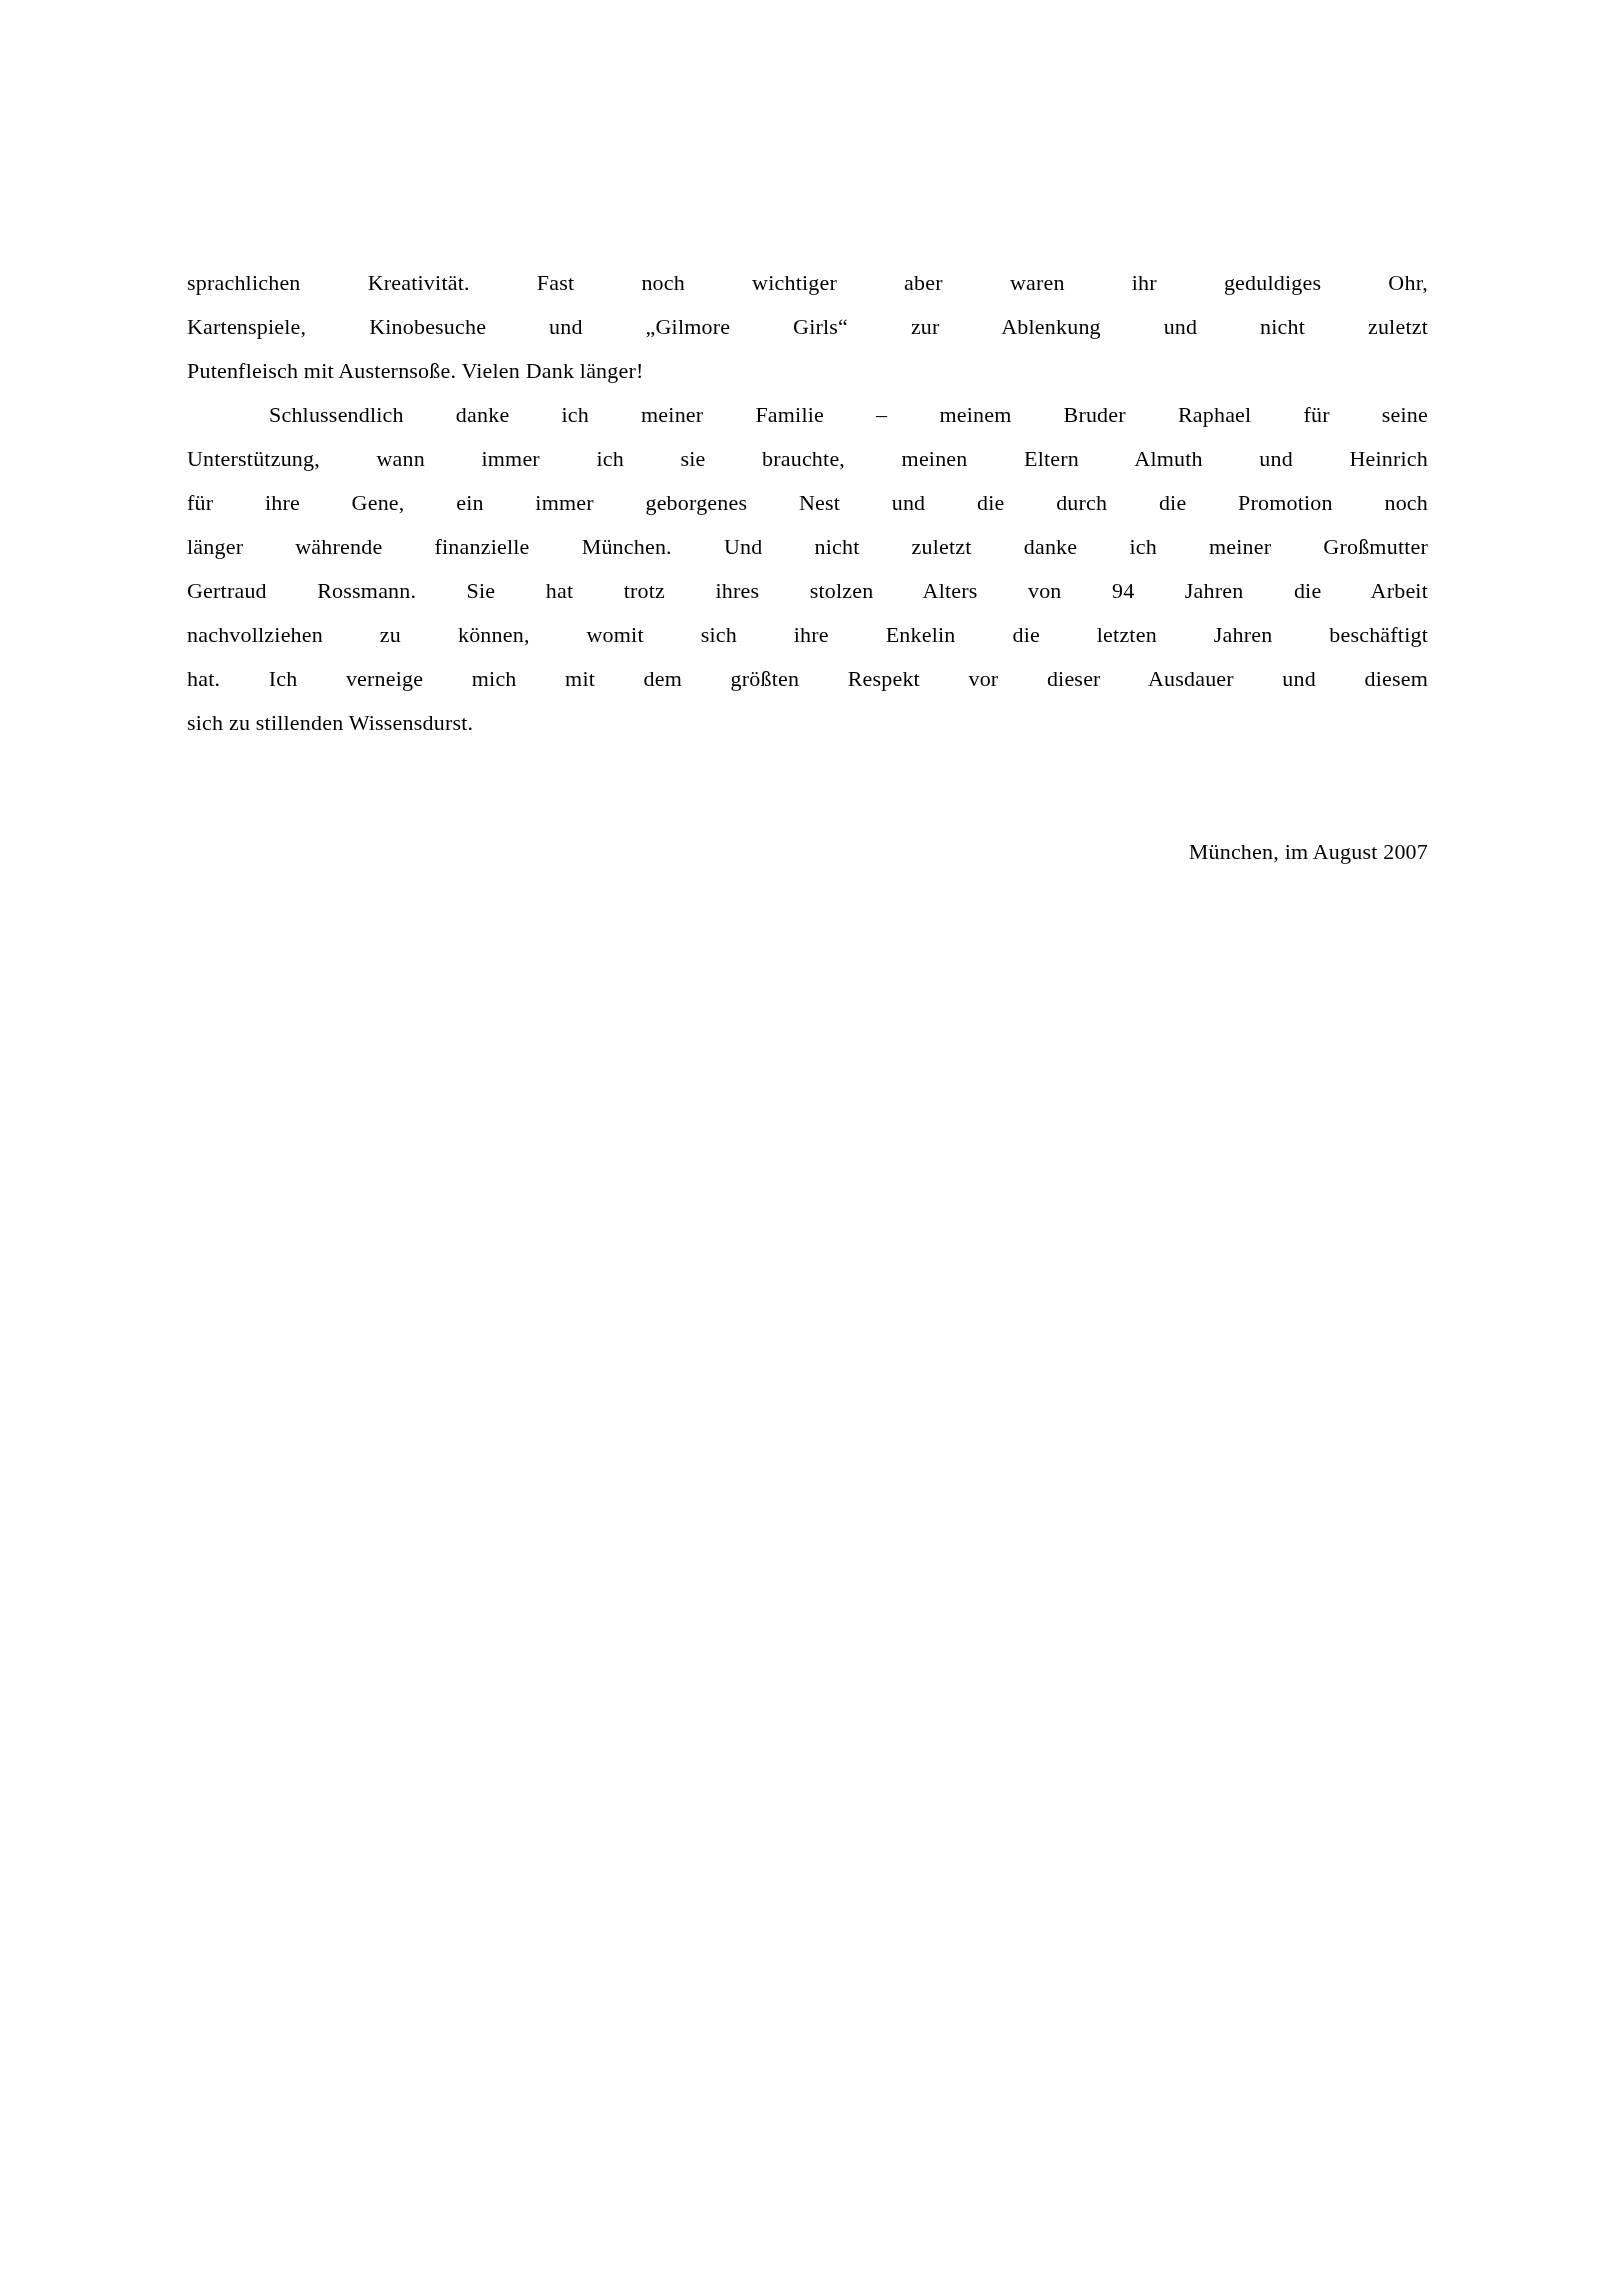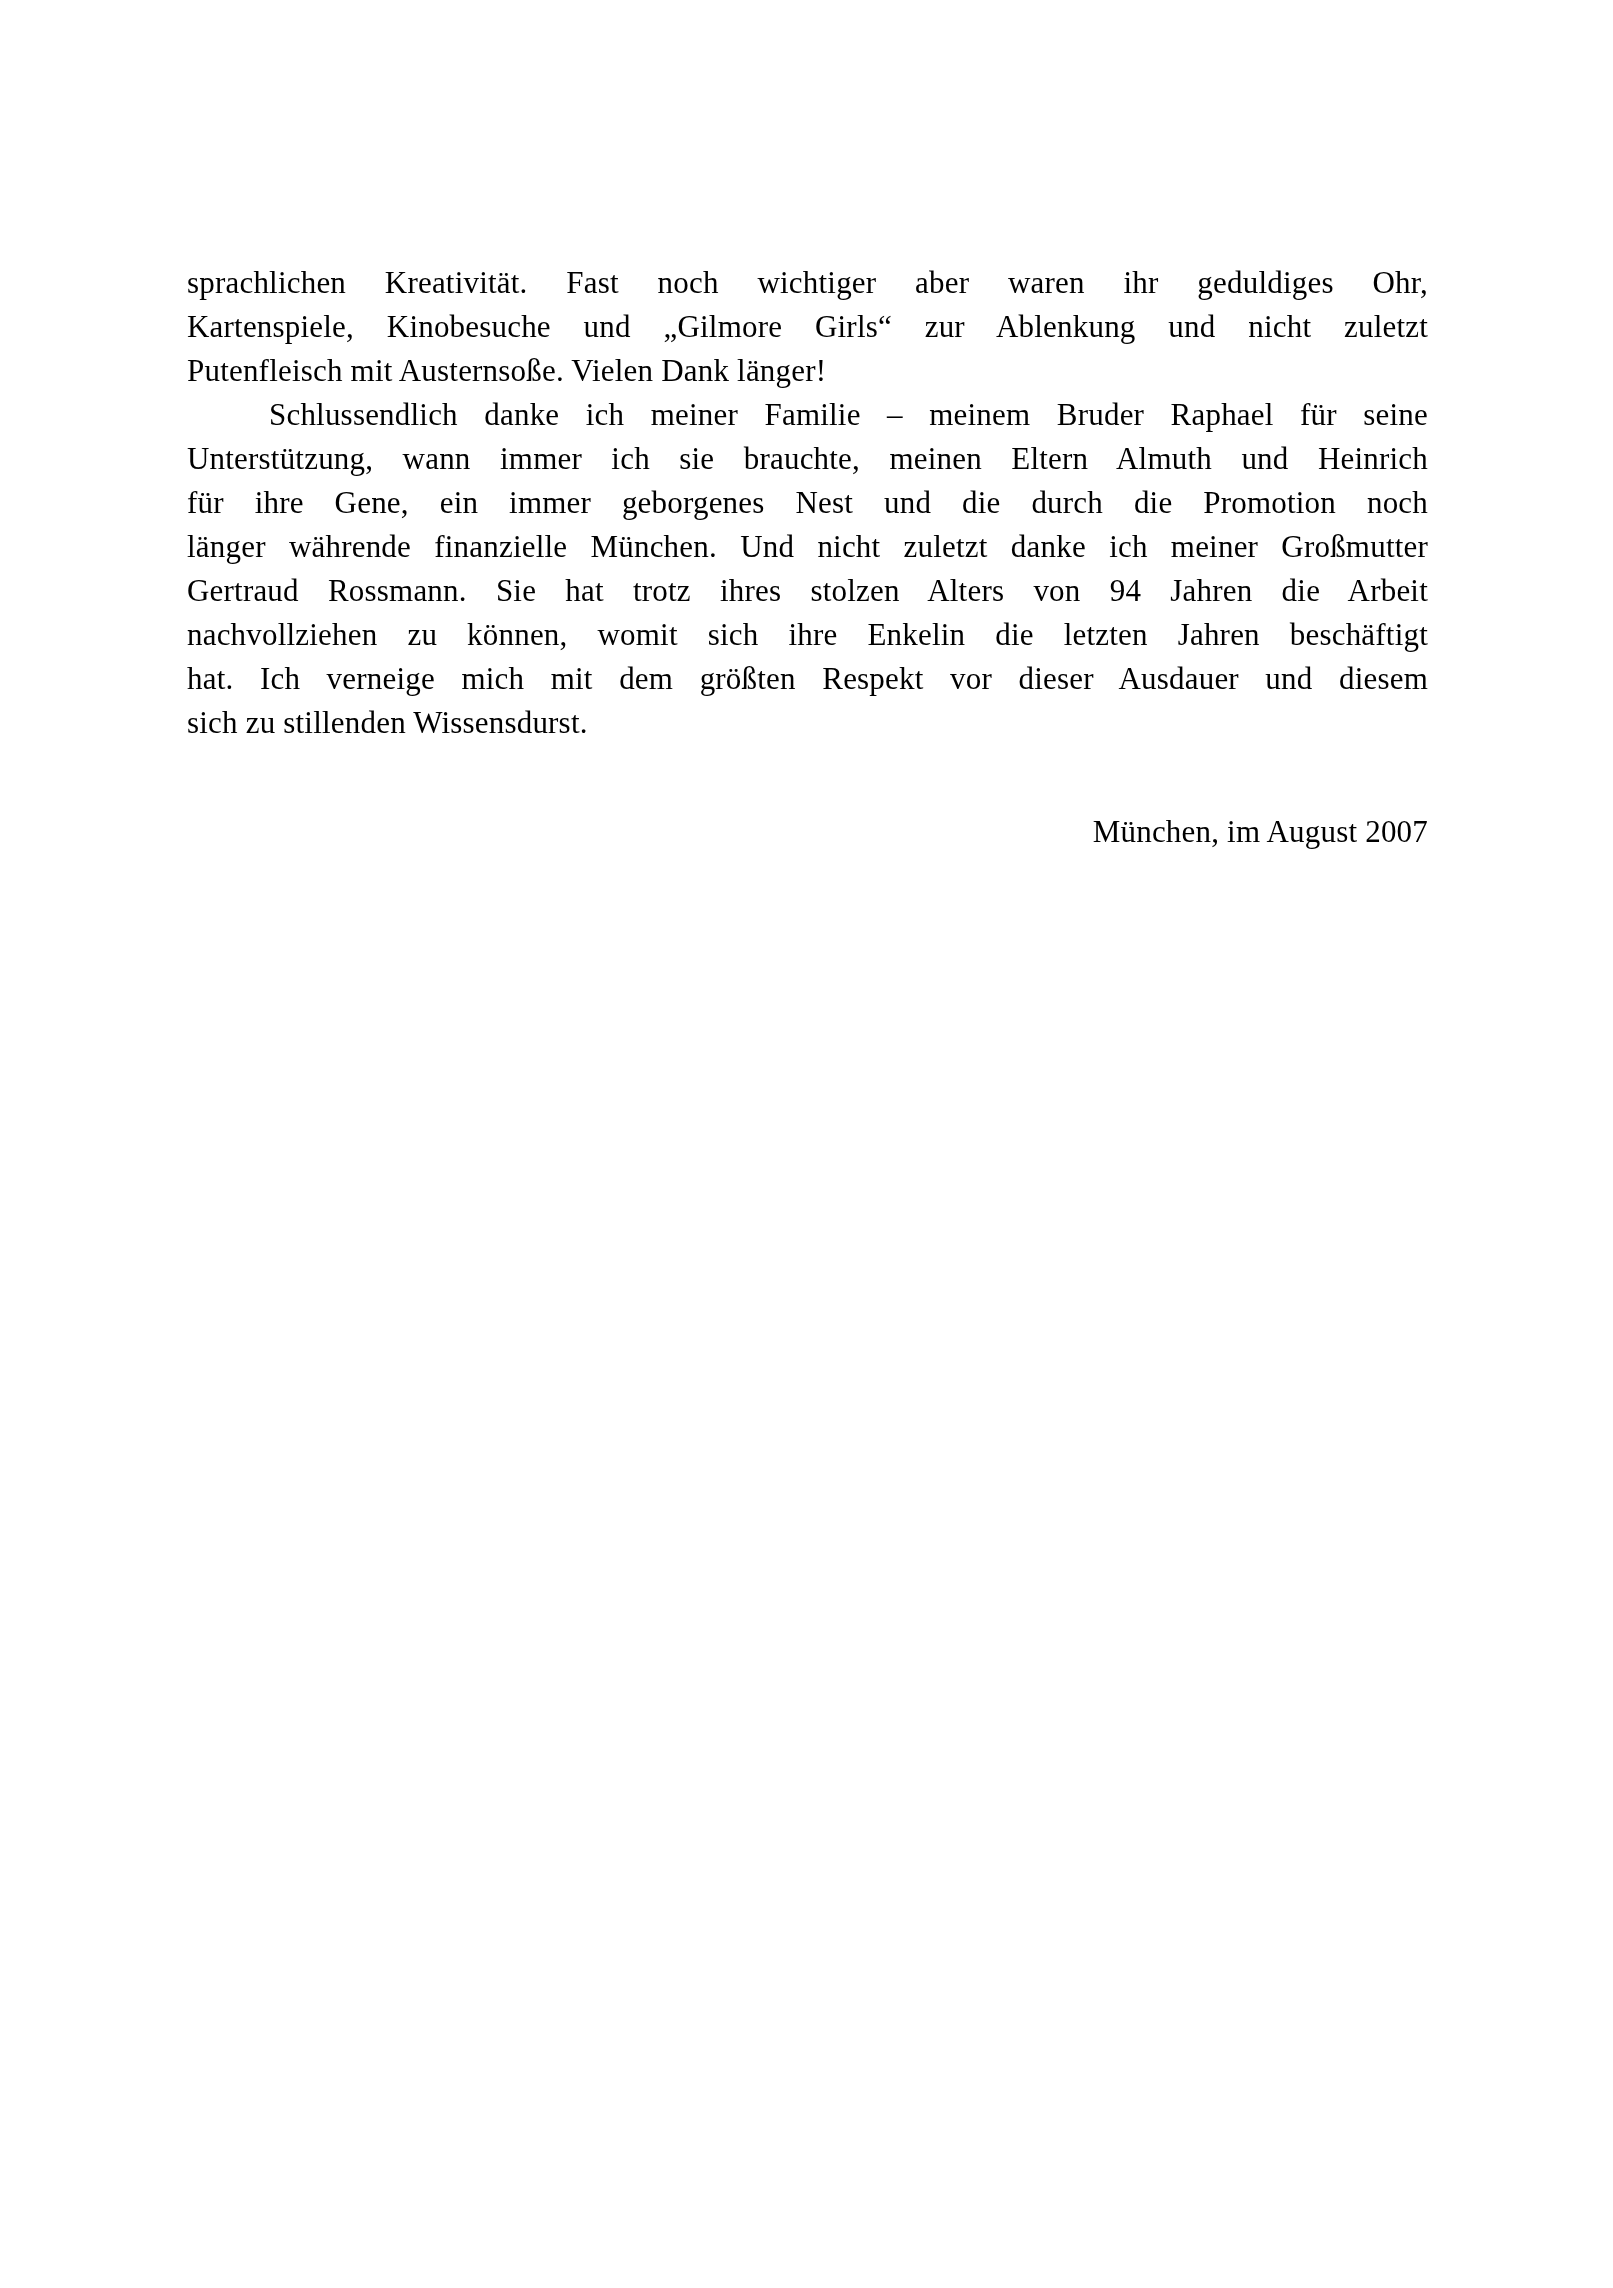--- a/index.html
+++ b/index.html
@@ -14,39 +14,39 @@
     background: #ffffff;
     overflow: hidden;
     font-family: "Liberation Serif", "DejaVu Serif", serif;
     color: #000000;
   }
   .text-block {
     position: absolute;
     left: 187px;
     top: 261px;
     width: 1241px;
-    font-size: 31px;
+    font-size: 22px;
     line-height: 44px;
     letter-spacing: 0.2px;
   }
   .line {
     text-align: justify;
     text-align-last: justify;
     white-space: normal;
     hyphens: none;
     word-break: normal;
   }
   .line.para-end {
     text-align-last: left;
   }
   .line.indented {
     text-indent: 82px;
   }
   .dateline {
-    margin-top: 65px;
+    margin-top: 85px;
     text-align: right;
     text-align-last: right;
   }
 </style>
 </head>
 <body>
 
 <div class="page">
   <div class="text-block">
 

